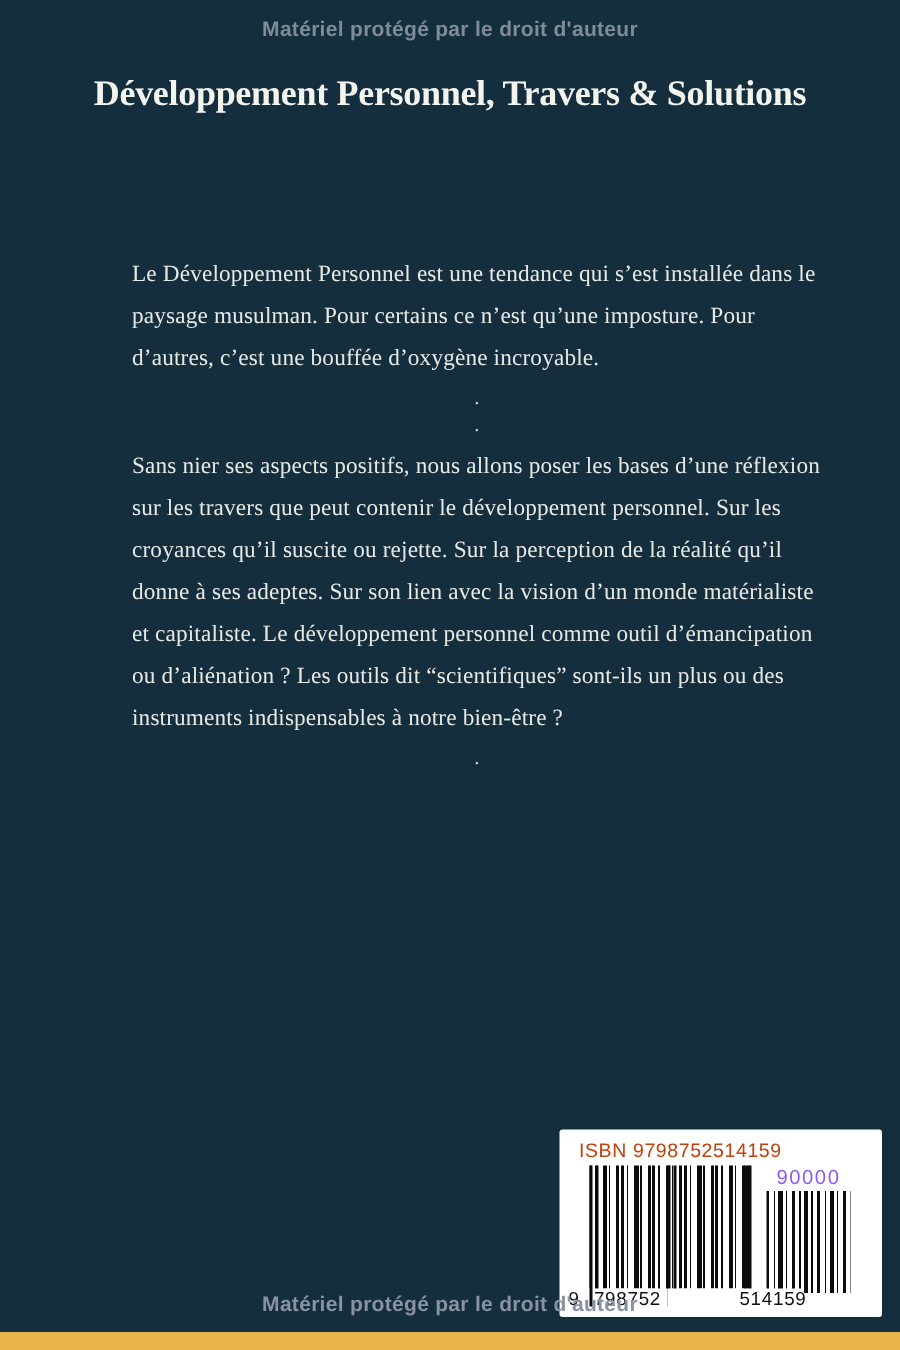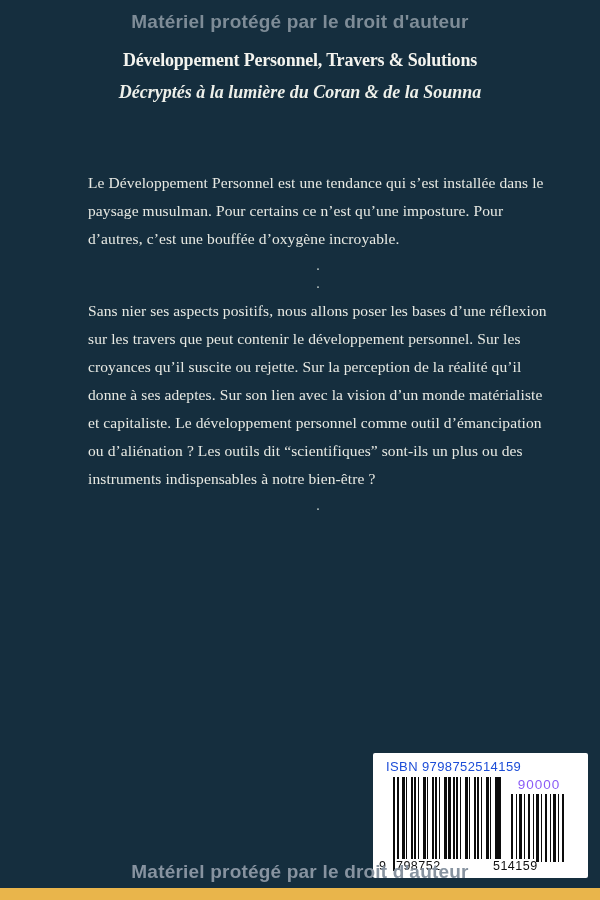--- a/index.html
+++ b/index.html
@@ -4,28 +4,28 @@
 <style>
   html,body { margin:0; padding:0; background:#ffffff; }
   .page {
     position:relative; width:600px; height:900px; overflow:hidden;
     background:#152e3e;
     font-family:"Liberation Serif", serif;
   }
   .wm {
     position:absolute; left:0; right:0; text-align:center;
     font-family:"Liberation Sans", sans-serif;
-    font-weight:700; font-size:19px; letter-spacing:0.2px;
+    font-weight:700; font-size:14px; letter-spacing:0.2px;
     color:#7e8c97;
   }
   .wm-top { top:11px; }
   .wm-bottom { top:861px; color:#8793a0; z-index:6; }
   .title {
     position:absolute; top:50px; left:0; right:0; text-align:center;
-    font-weight:700; font-size:18px; letter-spacing:-0.2px;
+    font-weight:700; font-size:24px; letter-spacing:-0.2px;
     color:#f4f4ef;
   }
   .subtitle {
     position:absolute; top:82px; left:0; right:0; text-align:center;
     font-style:italic; font-weight:700; font-size:18px;
     color:#eef0ea;
   }
   .body-text {
     position:absolute; top:165px; left:84px; width:468px;
     font-size:15.5px; line-height:28px; letter-spacing:0.1px;
@@ -36,21 +36,21 @@
     height:18px; line-height:18px; text-align:center;
     font-size:14px; color:#c9d1cd;
   }
   
   .bc-box {
     position:absolute; left:373px; top:753px; width:215px; height:125px;
     background:#ffffff; border-radius:2px; z-index:4;
     font-family:"Liberation Sans", sans-serif; color:#121212;
   }
   .isbn-label {
-    margin:6px 0 0 13px; font-size:13px; letter-spacing:0.4px; color:#1d4ed8;
+    margin:6px 0 0 13px; font-size:13px; letter-spacing:0.4px; color:#c2410c;
   }
   .bc-row { display:flex; margin:3px 0 0 6px; }
   .ean { position:relative; width:122px; height:97px; }
   .ean-bars {
     position:absolute; left:14px; top:0; width:108px; height:82px;
     background-color:#ffffff;
     background-image:repeating-linear-gradient(90deg,
       #0c0c0c 0 2px, #ffffff 2px 4px,
       #0c0c0c 4px 5px, #ffffff 5px 9px,
       #0c0c0c 9px 12px, #ffffff 12px 13px,
@@ -83,21 +83,20 @@
 </style>
 </head>
 <body>
 
 <div class="page">
 
   <div class="wm wm-top">Matériel protégé par le droit d'auteur</div>
 
   <div class="title">Développement Personnel, Travers &amp; Solutions</div>
 
-  <div class="subtitle">Décryptés à la lumière du Coran &amp; de la Sounna</div>
 
   <div class="body-text">
     <p>Le Développement Personnel est une tendance qui s’est installée dans le paysage musulman. Pour certains ce n’est qu’une imposture. Pour d’autres, c’est une bouffée d’oxygène incroyable.</p>
     <div class="sep">.</div>
     <div class="sep">.</div>
     <p>Sans nier ses aspects positifs, nous allons poser les bases d’une réflexion sur les travers que peut contenir le développement personnel. Sur les croyances qu’il suscite ou rejette. Sur la perception de la réalité qu’il donne à ses adeptes. Sur son lien avec la vision d’un monde matérialiste et capitaliste. Le développement personnel comme outil d’émancipation ou d’aliénation ? Les outils dit “scientifiques” sont-ils un plus ou des instruments indispensables à notre bien-être ?</p>
     <div class="sep">.</div>
   </div>
 
   <div class="bc-box">

